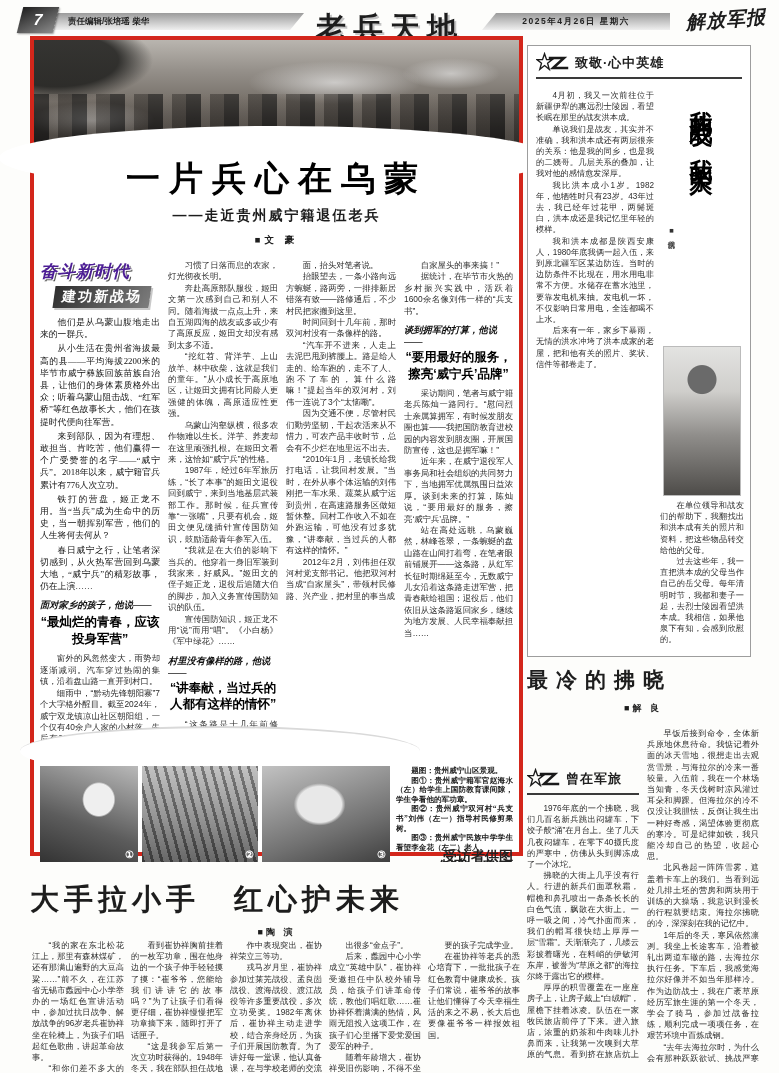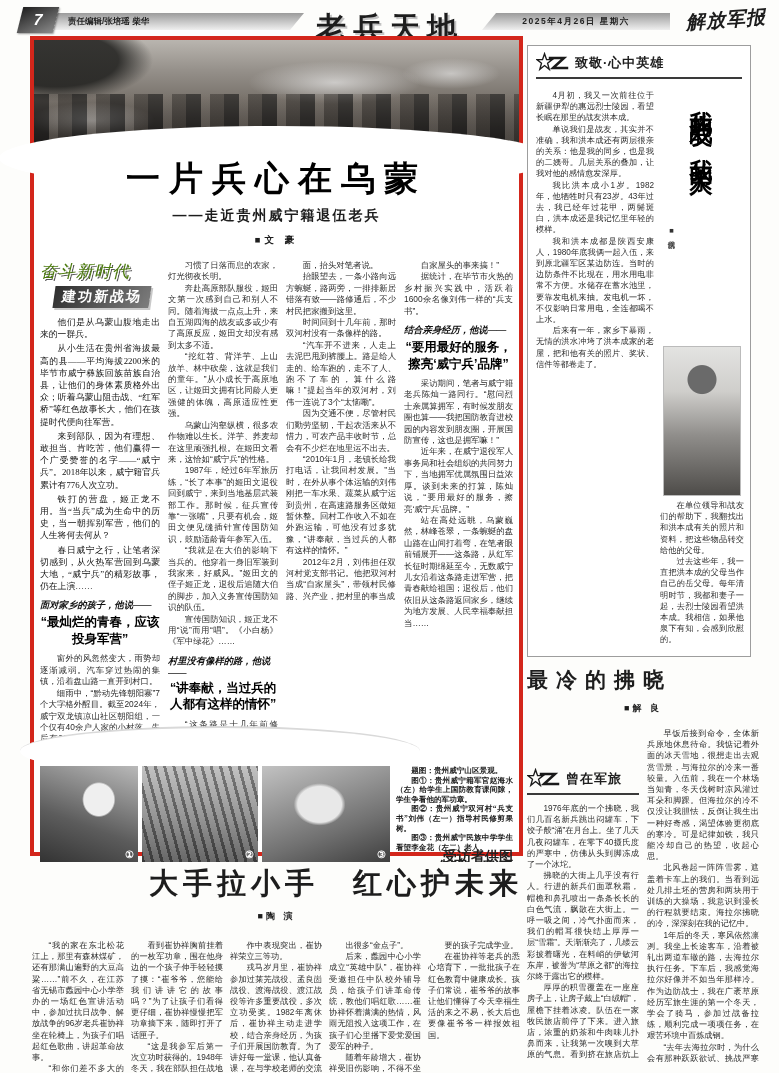--- a/index.html
+++ b/index.html
@@ -38,21 +38,21 @@
   .m-headline{position:absolute;left:0;top:116px;width:485px;text-align:center;font-size:34px;font-weight:bold;
        letter-spacing:9px;color:#000;}
   .m-deck{position:absolute;left:0;top:167px;width:485px;text-align:center;font-size:14px;font-weight:bold;letter-spacing:2px;}
   .m-byline{position:absolute;left:0;top:194px;width:485px;text-align:center;font-size:9.5px;font-weight:bold;letter-spacing:4px;}
   .m-cols{position:absolute;left:0;top:220px;width:485px;height:484px;}
   .mcol{position:absolute;top:0;height:484px;overflow:hidden;}
   .colL{left:6px;width:120px;}
   .colA{left:134px;width:110px;}
   .colB{left:252px;width:110px;}
   .colC{left:370px;width:109px;}
-  .badge1{font-size:17px;font-weight:normal;font-style:italic;letter-spacing:1px;color:#4d7c0f;
+  .badge1{font-size:17px;font-weight:bold;font-style:italic;letter-spacing:1px;color:#4c1d95;
        text-shadow:1px 1px 0 #fff,2px 2px 0 #555;}
   .badge2{display:inline-block;margin:3px 0 8px 14px;padding:2px 8px;background:linear-gradient(120deg,#2e2e2e,#7d7d7d);
        color:#fff;font-size:14px;font-weight:bold;letter-spacing:2px;transform:skewX(-8deg);
        box-shadow:2px 2px 0 #c9c9c9;}
   .intro p{margin:0 0 2px;font-family:"Liberation Serif",serif;font-size:8.8px;line-height:12.2px;
        text-indent:2em;text-align:justify;color:#111;}
   .body-text p{margin:0;font-size:8.4px;line-height:11.4px;text-indent:2em;text-align:justify;color:#2c2c2c;}
   .sec-kicker{margin:7px 0 2px;font-family:"Liberation Serif",serif;font-style:italic;font-size:9.3px;
        font-weight:bold;color:#111;}
   .sec-quote{margin:1px 0 6px;font-size:12.5px;font-weight:bold;line-height:16.5px;text-align:center;color:#000;}
@@ -97,21 +97,21 @@
   .d-col{position:absolute;top:0;width:112px;height:334px;overflow:hidden;}
   .d-col p{margin:0;font-size:8.2px;line-height:11.2px;text-indent:2em;text-align:justify;color:#2c2c2c;}
   .d-c1{left:0;}
   .d-c2{left:120px;}
   .d-badge{margin:40px 0 8px;border-bottom:2px solid #3a3a3a;padding-bottom:3px;display:flex;align-items:center;gap:5px;}
   .d-badge .txt{font-size:13px;font-weight:bold;letter-spacing:1px;}
   
   .kids{position:absolute;left:30px;top:860px;width:493px;height:213px;}
   .k-kicker{text-align:center;font-family:"Liberation Serif",serif;font-style:italic;font-weight:bold;
        font-size:10.5px;letter-spacing:1px;margin:2px 0 0;}
-  .k-headline{text-align:right;font-size:29px;font-weight:bold;letter-spacing:5px;margin-top:4px;}
+  .k-headline{text-align:left;font-size:29px;font-weight:bold;letter-spacing:5px;margin-top:20px;}
   .k-byline{text-align:center;font-size:9px;font-weight:bold;letter-spacing:3px;margin-top:6px;}
   .k-cols{position:absolute;left:0;top:80px;width:493px;height:133px;}
   .k-col{position:absolute;top:0;width:92px;height:133px;overflow:hidden;}
   .k-col p{margin:0;font-size:8.2px;line-height:11.2px;text-indent:2em;text-align:justify;color:#2c2c2c;}
   .k-c1{left:2px;}.k-c2{left:101px;}.k-c3{left:200px;}.k-c4{left:299px;}.k-c5{left:398px;}
 </style>
 </head>
 <body>
 
 <div class="page">
@@ -178,21 +178,21 @@
         <p>时间回到十几年前，那时双河村没有一条像样的路。</p>
         <p>“汽车开不进来，人走上去泥巴甩到裤腰上。路是给人走的、给车跑的，走不了人、跑不了车的，算什么路嘛！”提起当年的双河村，刘伟一连说了3个“太恼嘞”。</p>
         <p>因为交通不便，尽管村民们勤劳坚韧，干起农活来从不惜力，可农产品丰收时节，总会有不少烂在地里运不出去。</p>
         <p>“2010年1月，老镇长给我打电话，让我回村发展。”当时，在外从事个体运输的刘伟刚把一车水果、蔬菜从威宁运到贵州，在高速路服务区做短暂休整。回村工作收入不如在外跑运输，可他没有过多犹豫，“讲奉献，当过兵的人都有这样的情怀。”</p>
         <p>2012年2月，刘伟担任双河村党支部书记。他把双河村当成“自家屋头”，带领村民修路、兴产业，把村里的事当成</p>
       </div>
 
       <div class="mcol colC body-text">
         <p>自家屋头的事来搞！”</p>
         <p>据统计，在毕节市火热的乡村振兴实践中，活跃着1600余名像刘伟一样的“兵支书”。</p>
-        <div class="sec-kicker">结合亲身经历，他说——</div>
+        <div class="sec-kicker">谈到拥军的打算，他说——</div>
         <div class="sec-quote">“要用最好的服务，擦亮‘威宁兵’品牌”</div>
         <p>采访期间，笔者与威宁籍老兵陈灿一路同行。“慰问烈士亲属算拥军，有时候发朋友圈也算——我把国防教育进校园的内容发到朋友圈，开展国防宣传，这也是拥军嘛！”</p>
         <p>近年来，在威宁退役军人事务局和社会组织的共同努力下，当地拥军优属氛围日益浓厚。谈到未来的打算，陈灿说，“要用最好的服务，擦亮‘威宁兵’品牌。”</p>
         <p>站在高处远眺，乌蒙巍然，林峰苍翠，一条蜿蜒的盘山路在山间打着弯，在笔者眼前铺展开——这条路，从红军长征时期绵延至今，无数威宁儿女沿着这条路走进军营，把青春献给祖国；退役后，他们依旧从这条路返回家乡，继续为地方发展、人民幸福奉献担当……</p>
       </div>
       <div class="arc2"></div>
 
       <div class="m-photos">
         <div class="mp mp1">
           <span class="num">①</span>

